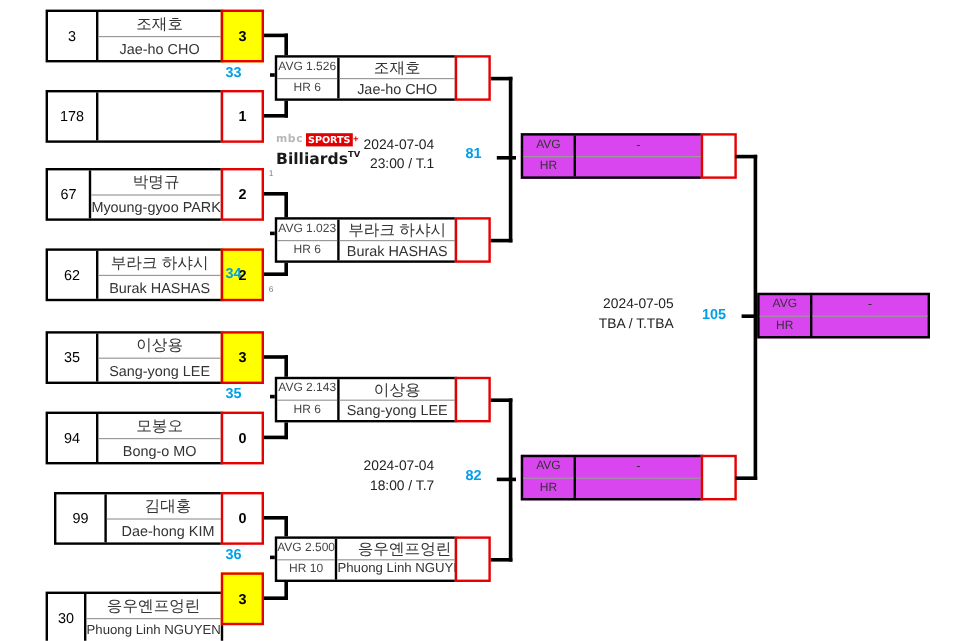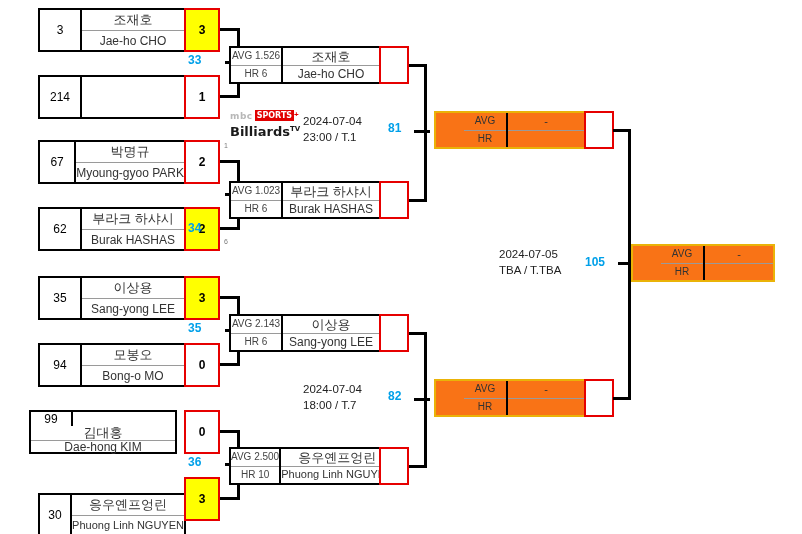--- a/index.html
+++ b/index.html
@@ -153,26 +153,25 @@
     width: 30px;
     height: 38px;
     border: 2px solid #e60000;
     background: #fff;
   }
 
   
   .e-box {
     position: absolute;
     box-sizing: border-box;
-    border: 2px solid #eab308;
-    background: #f97316;
+    border: 2px solid #000000;
+    background: #d946ef;
     display: flex;
     height: 38px;
     width: 152px;
-    padding-left: 28px;
   }
   .e-labels {
     width: 44px;
     border-right: 2px solid #000;
     display: flex;
     flex-direction: column;
     box-sizing: border-box;
   }
   .e-lab {
     flex: 1;
@@ -226,34 +225,34 @@
   .tiny-num {
     position: absolute;
     font-size: 7px;
     color: #7a7a7a;
     white-space: nowrap;
   }
   .sched {
     position: absolute;
     font-size: 11.5px;
     color: #222;
-    text-align: left;
+    text-align: right;
     line-height: 16px;
     white-space: nowrap;
   }
 
   
   .logo {
     position: absolute;
     width: 68px;
     height: 30px;
   }
   .logo-row1 {
     display: flex;
-    align-items: flex-start;
+    align-items: center;
     height: 12px;
   }
   .logo-mbc {
     font-size: 9px;
     font-weight: bold;
     letter-spacing: 0.5px;
     color: #b8b8b8;
     font-family: "DejaVu Sans", sans-serif;
     line-height: 12px;
   }
@@ -294,21 +293,21 @@
   <div class="p-box" style="left:38px; top:8px;">
     <div class="p-rank">3</div>
     <div class="p-names">
       <div class="p-kr">조재호</div>
       <div class="p-en">Jae-ho CHO</div>
     </div>
   </div>
   <div class="p-score win" style="left:184px; top:8px;">3</div>
 
   <div class="p-box" style="left:38px; top:75px;">
-    <div class="p-rank">214</div>
+    <div class="p-rank">178</div>
     <div class="p-names">
     </div>
   </div>
   <div class="p-score" style="left:184px; top:75px;">1</div>
 
   <div class="m-num" style="left:188px; top:53px;">33</div>
 
   <div class="ln-h" style="left:220px; top:28px; width:20px;"></div>
   <div class="ln-h" style="left:220px; top:95px; width:20px;"></div>
   <div class="ln-v" style="left:237px; top:28px; height:70px;"></div>
@@ -359,21 +358,21 @@
   </div>
   <div class="p-score" style="left:184px; top:343px;">0</div>
 
   <div class="m-num" style="left:188px; top:321px;">35</div>
 
   <div class="ln-h" style="left:220px; top:296px; width:20px;"></div>
   <div class="ln-h" style="left:220px; top:363px; width:20px;"></div>
   <div class="ln-v" style="left:237px; top:296px; height:70px;"></div>
   <div class="ln-h" style="left:225px; top:329px; width:14px;"></div>
 
-  <div class="p-box" style="left:29px; top:410px;flex-direction:column;">
+  <div class="p-box" style="left:45px; top:410px;">
     <div class="p-rank">99</div>
     <div class="p-names">
       <div class="p-kr">김대홍</div>
       <div class="p-en">Dae-hong KIM</div>
     </div>
   </div>
   <div class="p-score" style="left:184px; top:410px;">0</div>
 
   <div class="p-box" style="left:38px; top:477px;margin-top:16px;">
     <div class="p-rank">30</div>

